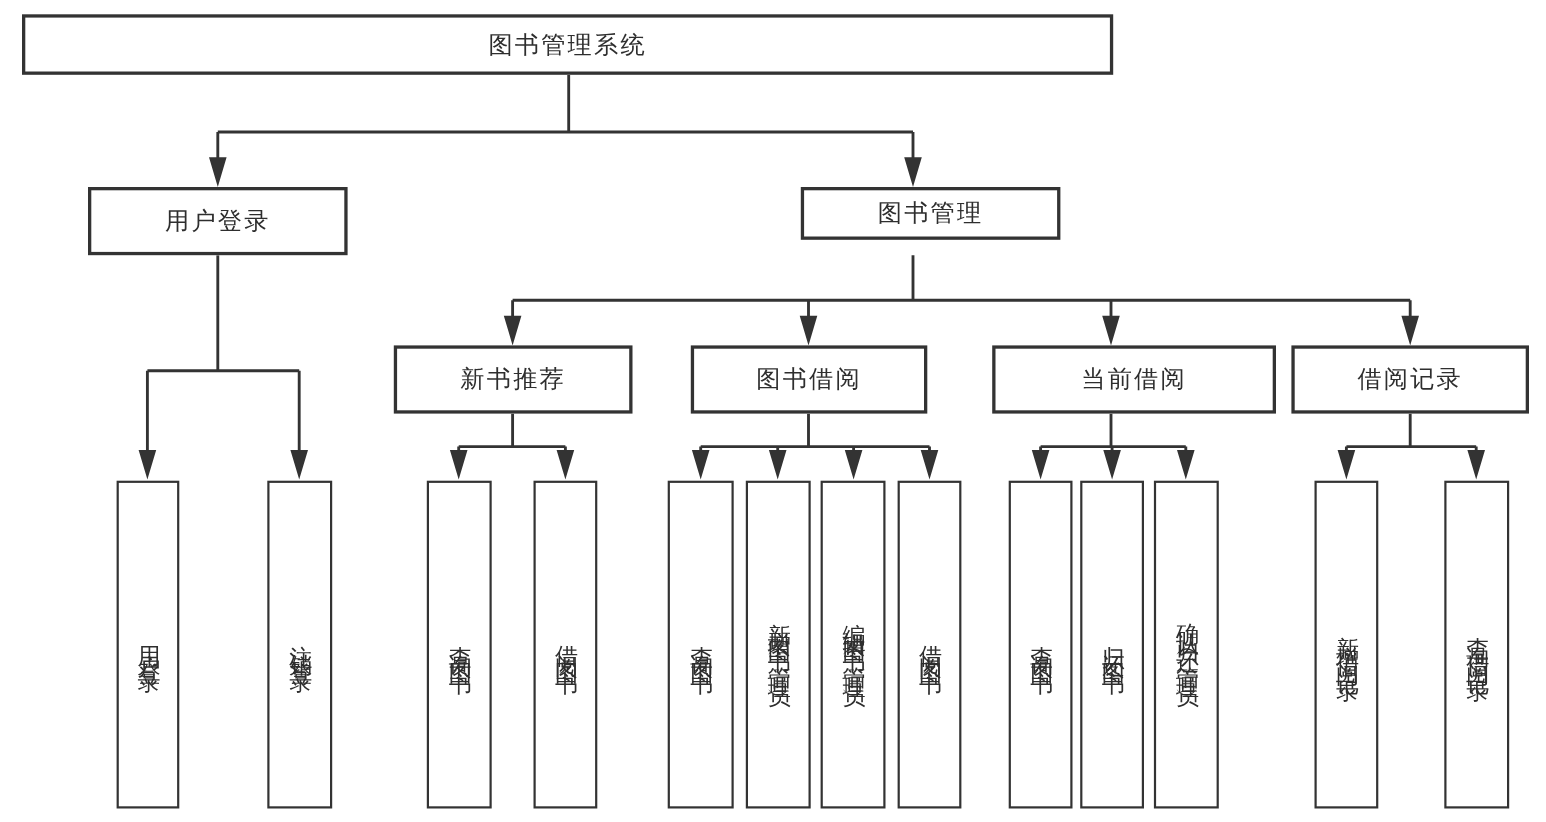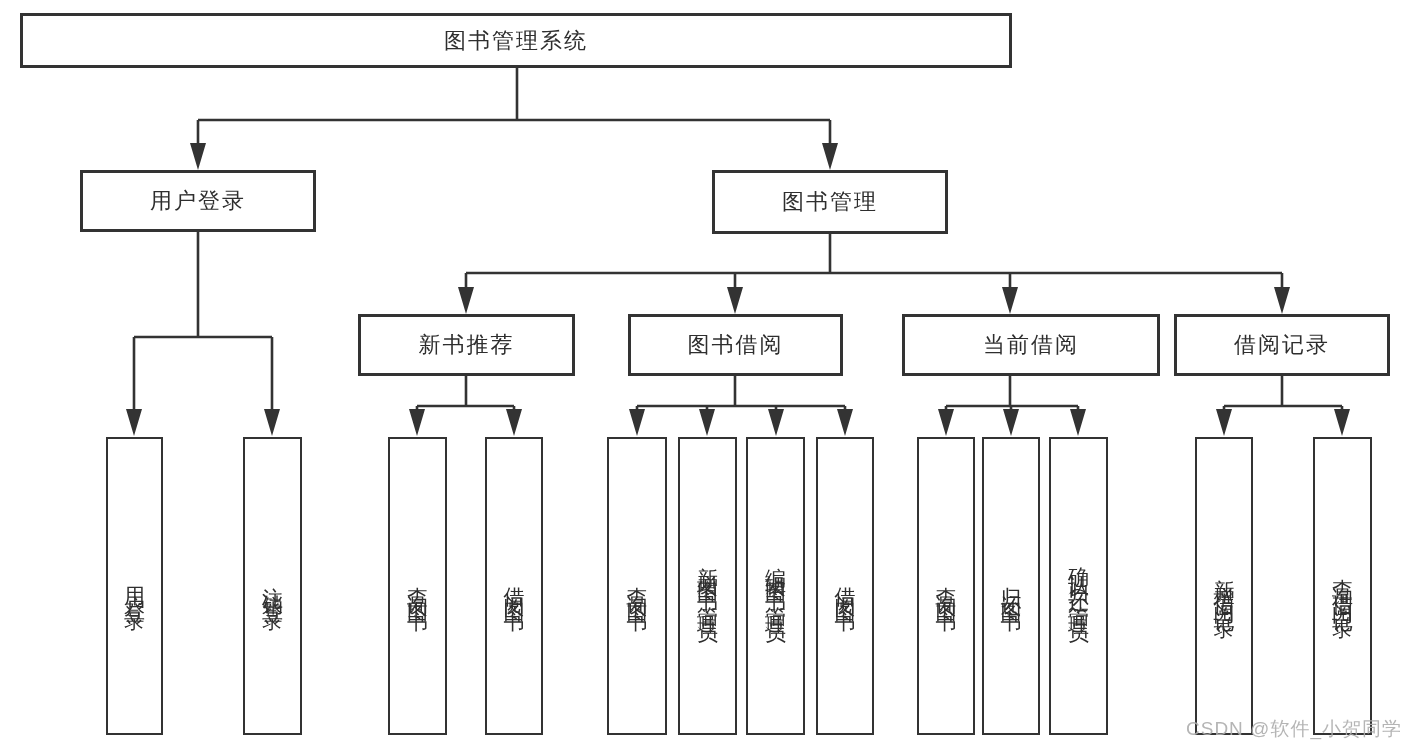--- a/index.html
+++ b/index.html
@@ -99,21 +99,21 @@
     </g>
   </svg>
 
   <div class="box" style="left:20px;top:13px;width:992px;height:55px;">
     <span class="lbl">图书管理系统</span>
   </div>
 
   <div class="box" style="left:80px;top:170px;width:236px;height:62px;">
     <span class="lbl">用户登录</span>
   </div>
-  <div class="box" style="left:712px;top:170px;width:236px;height:64px;">
+  <div class="box" style="left:728px;top:170px;width:236px;height:48px;">
     <span class="lbl">图书管理</span>
   </div>
 
   <div class="box" style="left:628px;top:314px;width:215px;height:62px;">
     <span class="lbl">图书借阅</span>
   </div>
   <div class="box" style="left:358px;top:314px;width:217px;height:62px;">
     <span class="lbl">新书推荐</span>
   </div>
   <div class="box" style="left:902px;top:314px;width:258px;height:62px;">
@@ -160,15 +160,14 @@
     <span class="vlbl">确认归还（管理员）</span>
   </div>
 
   <div class="box leaf" style="left:1195px;top:437px;width:58px;height:298px;">
     <span class="vlbl">新增借阅记录</span>
   </div>
   <div class="box leaf" style="left:1313px;top:437px;width:59px;height:298px;">
     <span class="vlbl">查询借阅记录</span>
   </div>
 
-  <div class="watermark">CSDN @软件_小贺同学</div>
 
 </div>
 
 </body></html>

